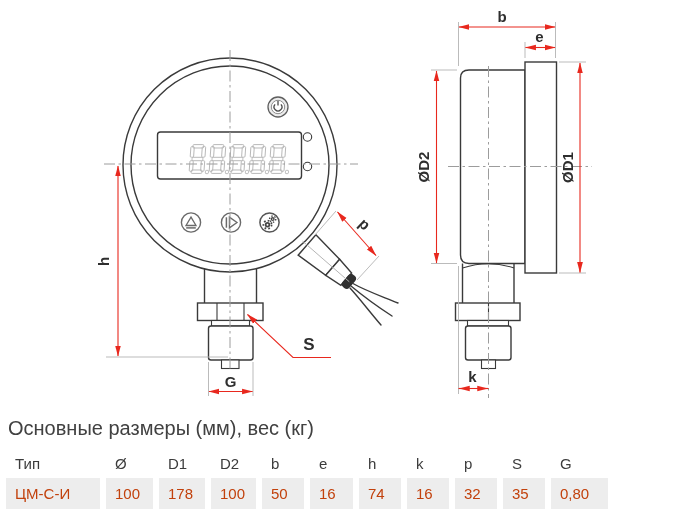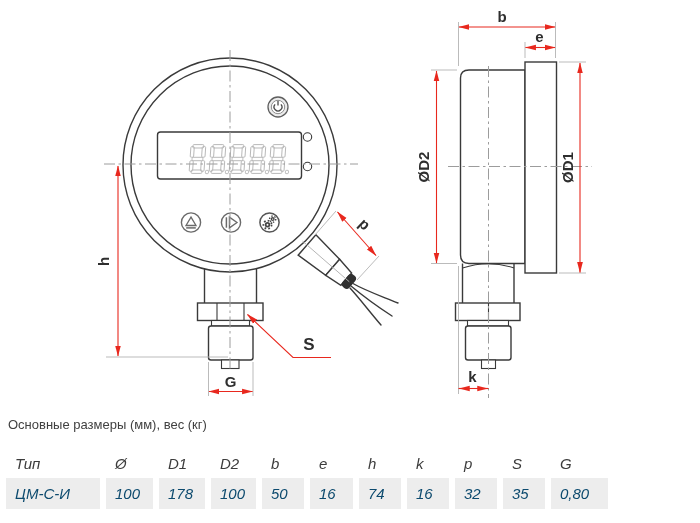--- a/index.html
+++ b/index.html
@@ -10,26 +10,26 @@
   .lnw{stroke:#3a3a3a;fill:#fff;stroke-width:1.4;}
   .thin{stroke-width:1.1;}
   .cl{stroke:#9c9c9c;fill:none;stroke-width:1;stroke-dasharray:11 3.5 2.5 3.5;}
   .ext{stroke:#b3b3b3;fill:none;stroke-width:0.9;}
   .dim{stroke:#e8281e;fill:none;stroke-width:1.1;}
   .seg{stroke:#b5b5b5;fill:none;stroke-width:0.95;}
   .wr{stroke:#3a3a3a;fill:none;stroke-width:1.4;stroke-linecap:round;}
   .lbl{font:600 15px "Liberation Sans","DejaVu Sans",sans-serif;fill:#2e2e2e;}
   .lblBig{font:600 17px "Liberation Sans","DejaVu Sans",sans-serif;fill:#2e2e2e;}
   
-  #tbl-title{position:absolute;left:8px;top:417px;font-size:13px;color:#414141;}
+  #tbl-title{position:absolute;left:8px;top:417px;font-size:20px;color:#414141;}
   #dim-table{position:absolute;left:6px;top:448px;}
   .trow{display:flex;gap:6px;}
-  .trow div{box-sizing:border-box;padding-left:9px;display:flex;align-items:center;font-style:italic;}
+  .trow div{box-sizing:border-box;padding-left:9px;display:flex;align-items:center;}
   .thead div{height:30px;font-size:15px;color:#3c3c3c;}
-  .tdata div{height:31px;font-size:15px;color:#0c4a6e;background:#ededed;}
+  .tdata div{height:31px;font-size:15px;color:#c2410c;background:#ededed;}
   .c1{width:94px}.c2{width:47px}.c3{width:46px}.c4{width:45px}.c5{width:42px}.c6{width:43px}
   .c7{width:42px}.c8{width:42px}.c9{width:42px}.c10{width:42px}.c11{width:82px}.c12{width:57px}
 </style>
 </head>
 <body>
 
 <div id="stage">
 
 <svg id="drawing" width="700" height="412" viewBox="0 0 700 412">
   <defs>

